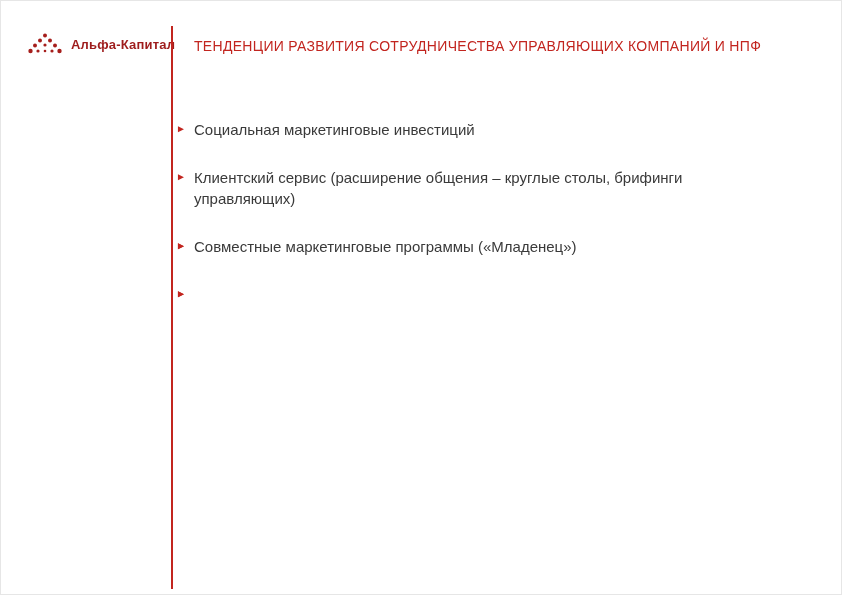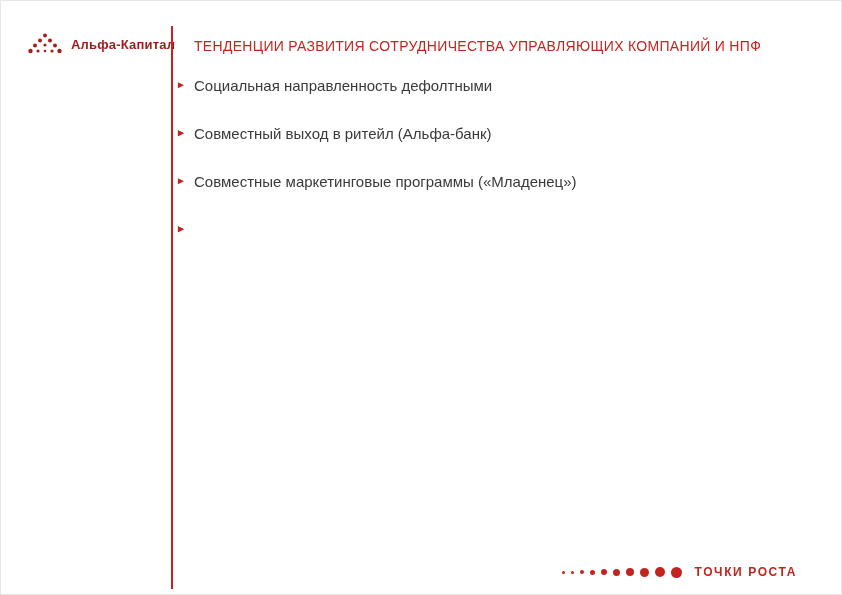--- a/index.html
+++ b/index.html
@@ -44,21 +44,21 @@
     background: #c2251f;
   }
   
   .content {
     position: absolute;
     left: 193px;
     top: 36px;
     width: 610px;
   }
   .title {
-    margin: 0 0 20px 0;
+    margin: 0 0 64px 0;
     font-size: 14px;
     font-weight: 400;
     color: #c2251f;
     letter-spacing: 0.3px;
     line-height: 18px;
   }
   .bullets {
     list-style: none;
     margin: 0;
     padding: 0;
@@ -144,57 +144,42 @@
 
   <div class="vline"></div>
 
   <div class="content">
     <h1 class="title">ТЕНДЕНЦИИ РАЗВИТИЯ СОТРУДНИЧЕСТВА УПРАВЛЯЮЩИХ КОМПАНИЙ  И НПФ</h1>
 
     <ul class="bullets">
 
       <li>
         <span class="marker">►</span>
-        <span class="btext">Социальная направленность дефолтными</span>
+        <span class="btext">Социальная маркетинговые инвестиций</span>
       </li>
 
       <li>
         <span class="marker">►</span>
+        <span class="btext">Клиентский сервис (расширение общения – круглые столы, брифинги управляющих)</span>
       </li>
 
       <li>
         <span class="marker">►</span>
-        <span class="btext">Совместный выход в ритейл (Альфа-банк)</span>
       </li>
 
       <li>
         <span class="marker">►</span>
         <span class="btext">Совместные маркетинговые программы («Младенец»)</span>
       </li>
 
       <li>
         <span class="marker">►</span>
       </li>
 
       <li>
         <span class="marker">►</span>
       </li>
 
     </ul>
   </div>
 
-  <div class="footer">
-    <span class="growth-dots">
-      <span></span>
-      <span></span>
-      <span></span>
-      <span></span>
-      <span></span>
-      <span></span>
-      <span></span>
-      <span></span>
-      <span></span>
-      <span></span>
-    </span>
-    <span class="tagline">ТОЧКИ РОСТА</span>
-  </div>
 
 </div>
 
 </body></html>

